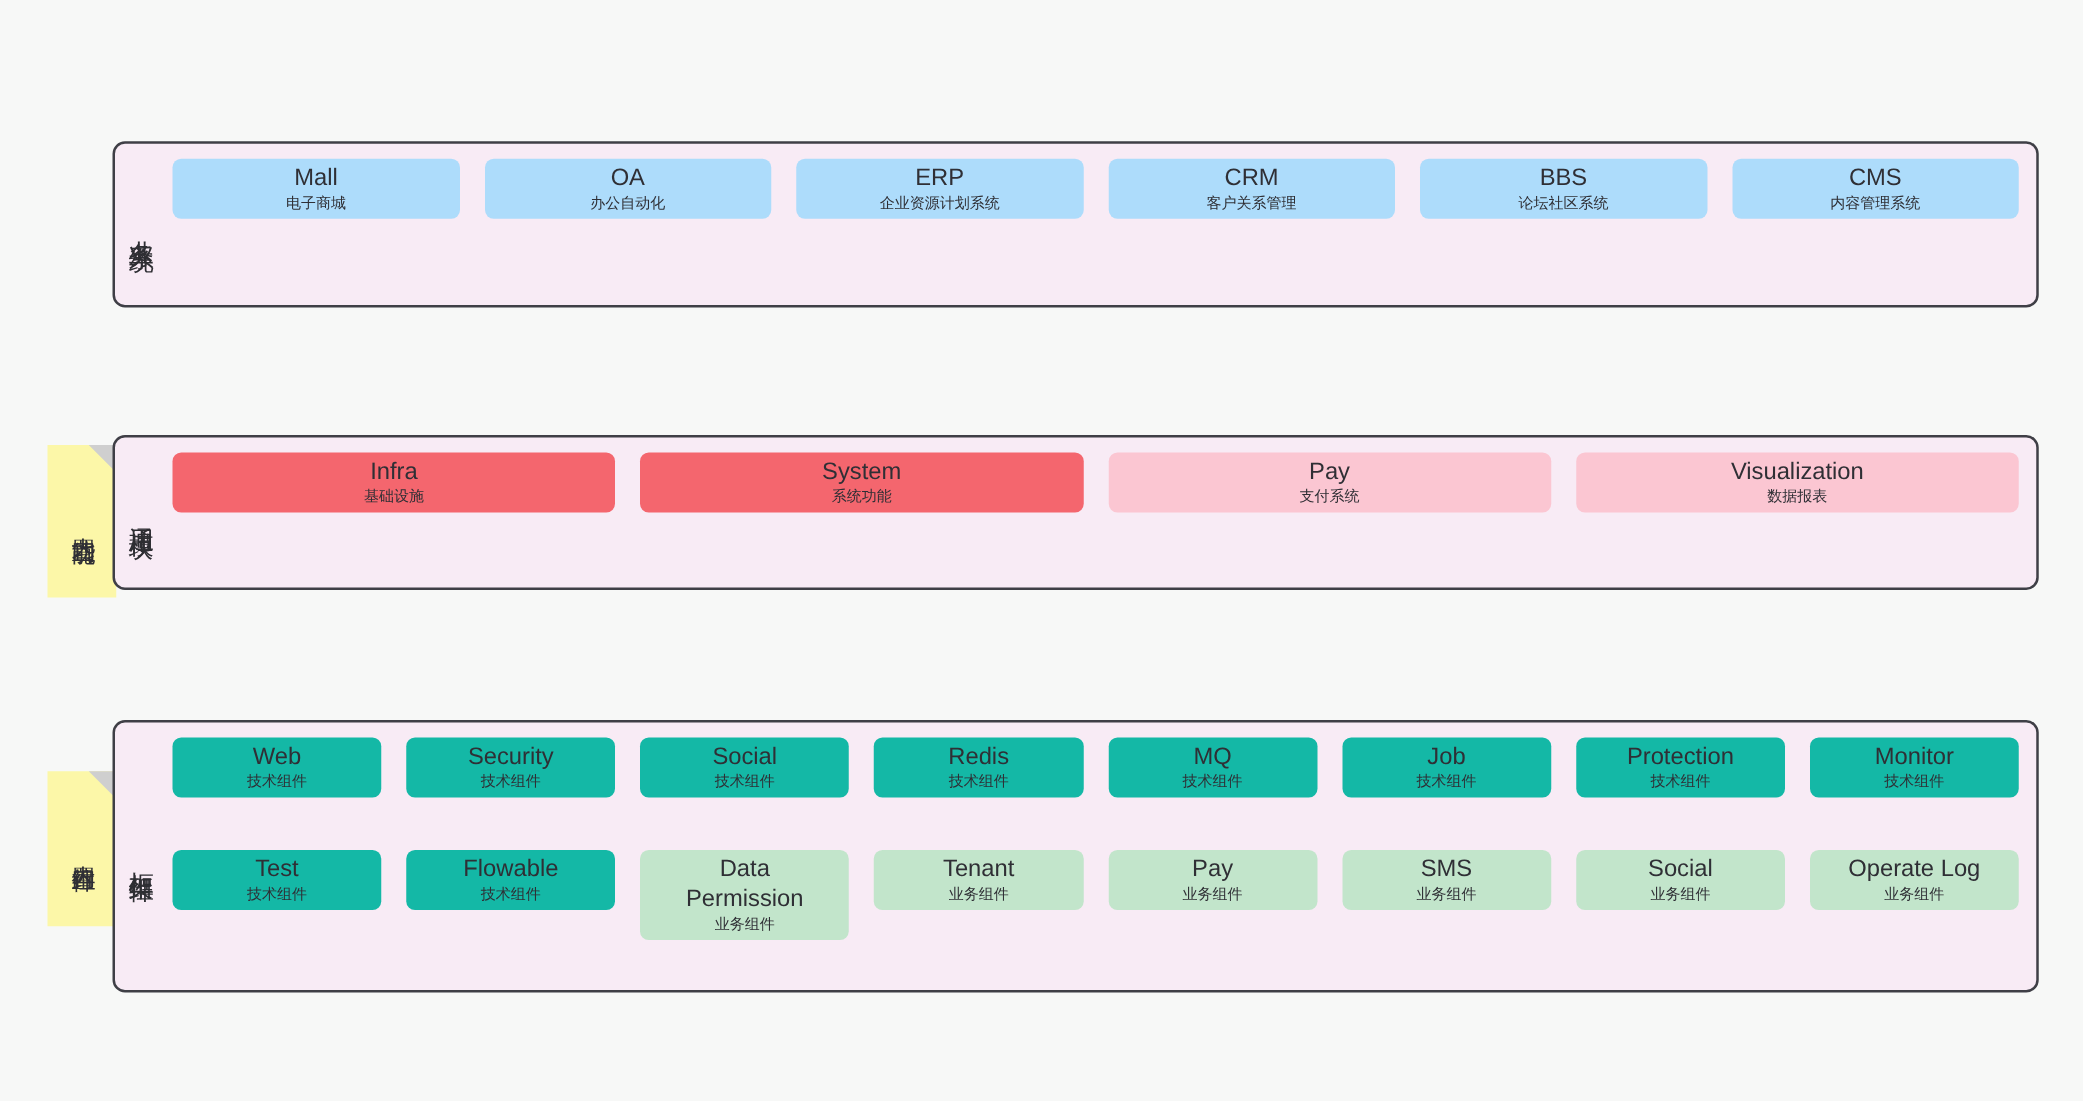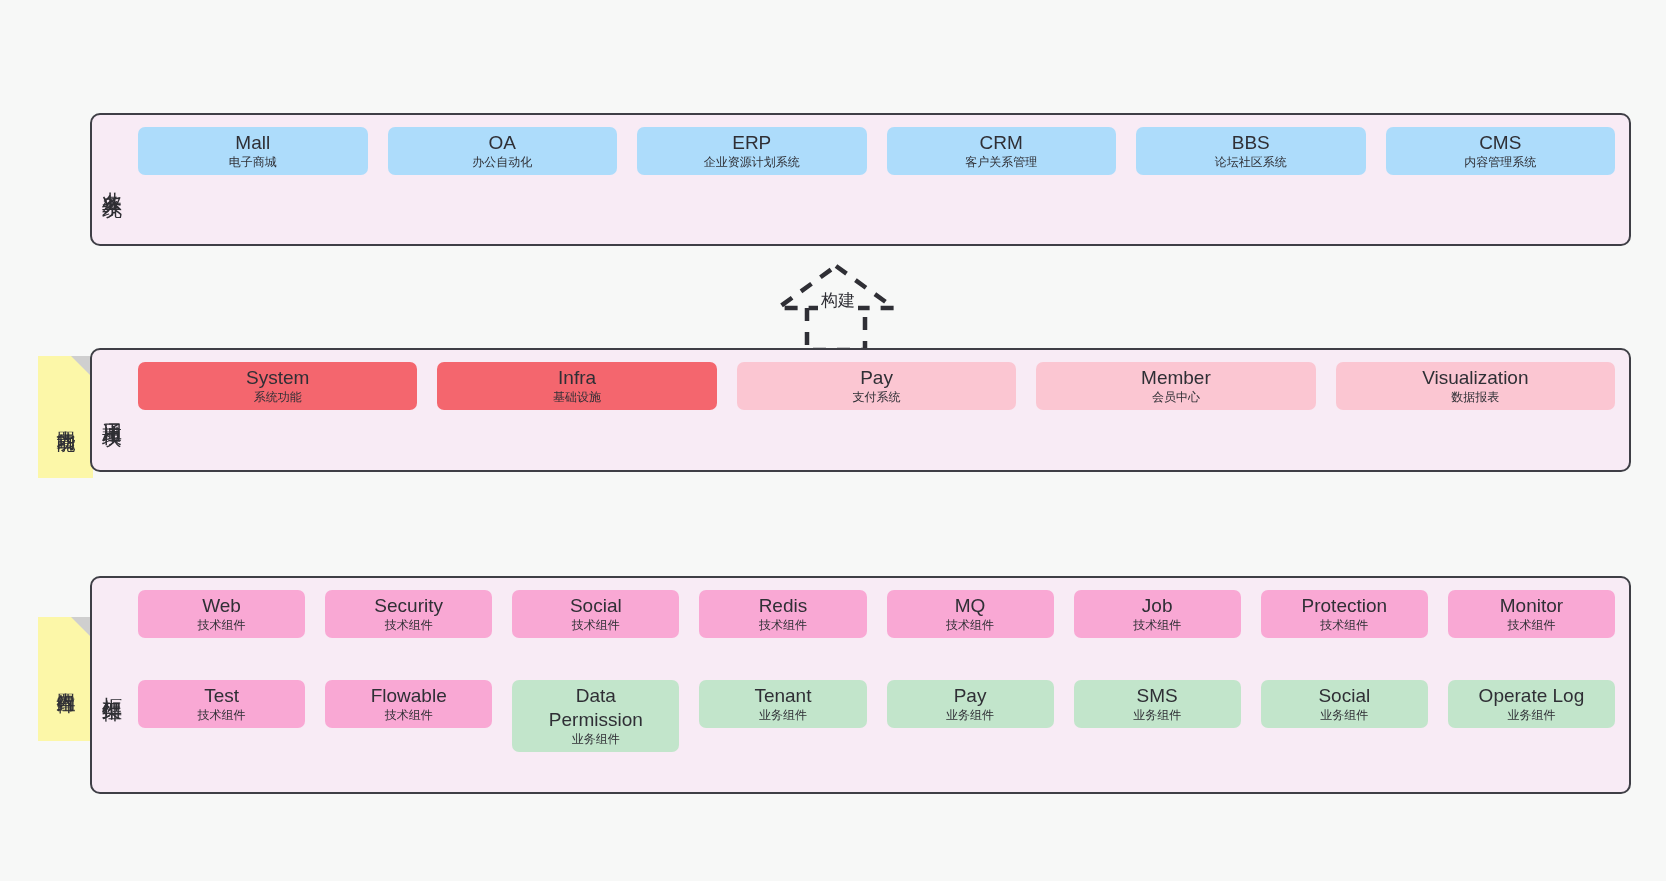--- a/index.html
+++ b/index.html
@@ -81,21 +81,21 @@
     font-size: 19px;
     color: #2f2f35;
   }
   .card .c-cn {
     font-size: 12px;
     color: #2f2f35;
   }
   .c-blue      { background: #addcfb; }
   .c-red       { background: #f4666e; }
   .c-pink      { background: #fbc6d2; }
-  .c-green     { background: #f9a8d4; }
+  .c-green     { background: #14b8a6; }
   .c-lightgreen{ background: #c2e5cb; }
 
   
   .note {
     position: absolute;
     background: #fcf7a8;
     width: 55px;
     box-sizing: border-box;
     display: flex;
     align-items: center;
@@ -163,52 +163,41 @@
           </div>
           <div class="card c-blue">
             <span class="c-en">CMS</span>
             <span class="c-cn">内容管理系统</span>
           </div>
         </div>
       </div>
     </div>
   </div>
 
-  <div class="connector" style="left:752px; top:258px; width:170px; height:95px;">
-    <svg width="170" height="95" viewBox="0 0 170 95">
-      <path d="M 84 8 L 142 50 L 26 50 Z" fill="#f7f8f7" stroke="#2f2f35" stroke-width="4.5" stroke-dasharray="13 11" stroke-linejoin="miter"></path>
-      <path d="M 55 50 L 55 92 L 113 92 L 113 50" fill="none" stroke="#2f2f35" stroke-width="4.5" stroke-dasharray="13 11"></path>
-    </svg>
-    <span class="conn-label" style="left:66px; top:31px;">构建</span>
-  </div>
 
   <div class="note" style="left:38px; top:356px; height:122px;">
     <span class="fold"></span>
     <span>内置功能</span>
   </div>
   <div class="layer" id="layer-common" style="left:90px; top:348px; width:1541px; height:124px;">
     <div class="layer-title">通用模块</div>
     <div class="layer-body">
       <div class="rows">
         <div class="row">
           <div class="card c-red">
+            <span class="c-en">Infra</span>
+            <span class="c-cn">基础设施</span>
+          </div>
+          <div class="card c-red">
             <span class="c-en">System</span>
             <span class="c-cn">系统功能</span>
-          </div>
-          <div class="card c-red">
-            <span class="c-en">Infra</span>
-            <span class="c-cn">基础设施</span>
           </div>
           <div class="card c-pink">
             <span class="c-en">Pay</span>
             <span class="c-cn">支付系统</span>
-          </div>
-          <div class="card c-pink">
-            <span class="c-en">Member</span>
-            <span class="c-cn">会员中心</span>
           </div>
           <div class="card c-pink">
             <span class="c-en">Visualization</span>
             <span class="c-cn">数据报表</span>
           </div>
         </div>
       </div>
     </div>
   </div>
 

